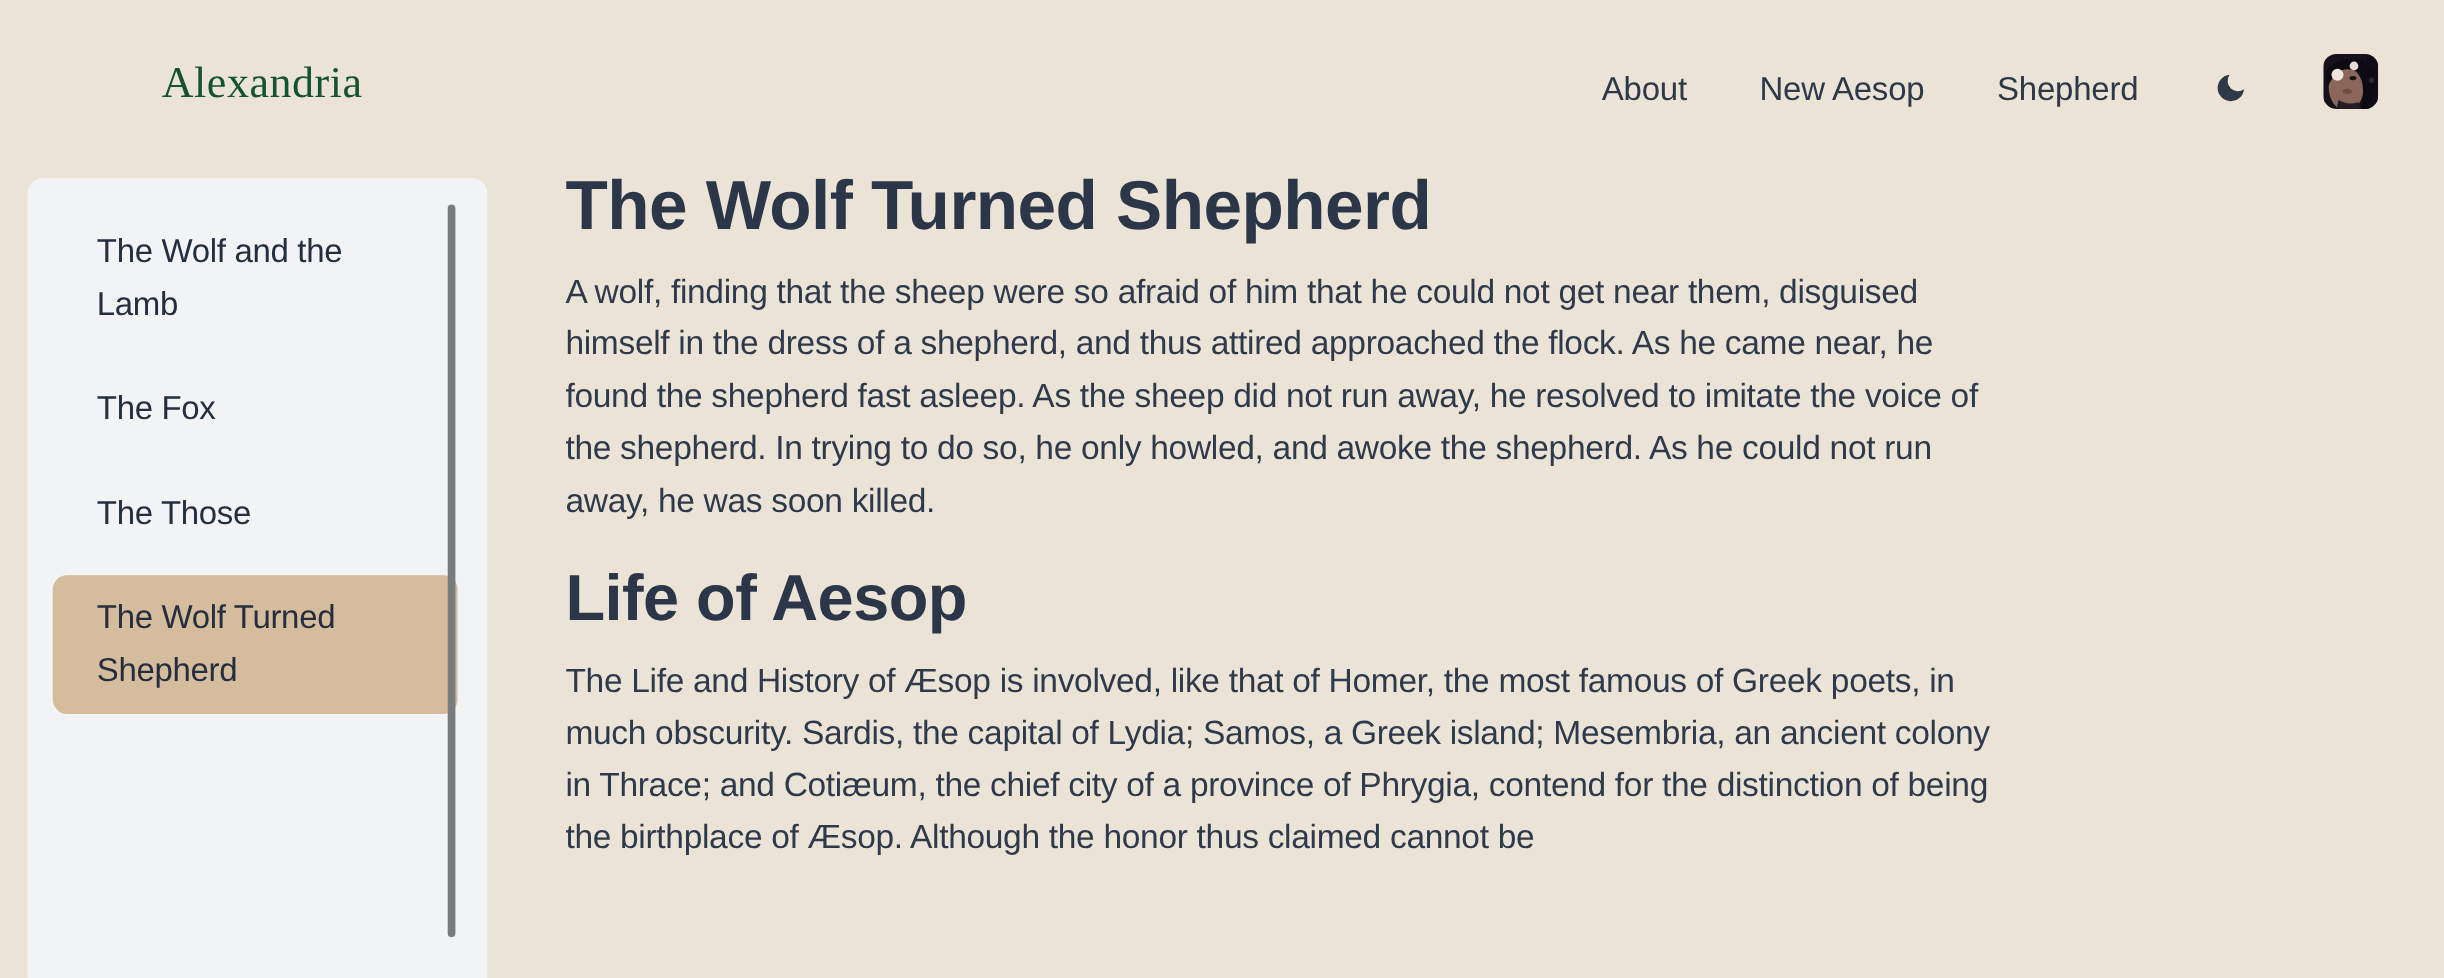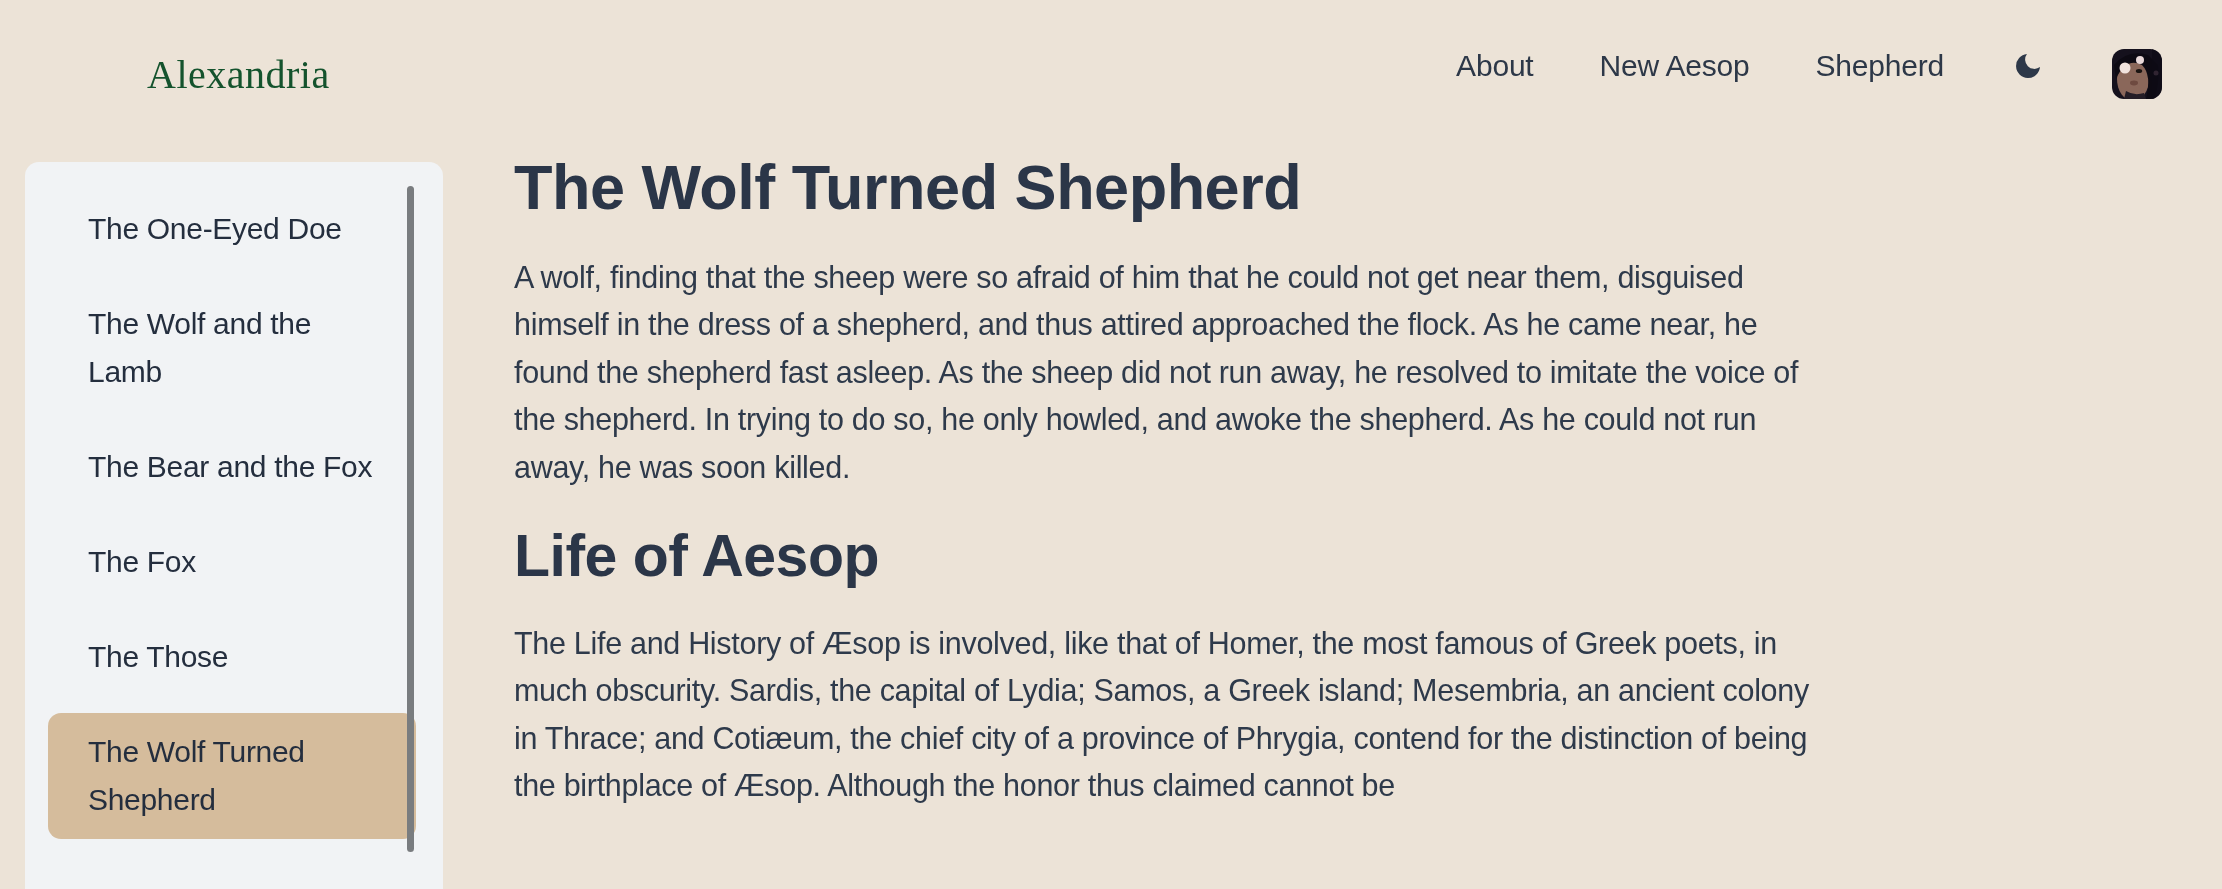--- a/index.html
+++ b/index.html
@@ -20,21 +20,21 @@
     padding: 0 60px 0 147px;
   }
   .logo {
     font-family: "Liberation Serif", "DejaVu Serif", serif;
     font-size: 40px;
     color: #14532d;
     letter-spacing: 0.5px;
     text-decoration: none;
     cursor: pointer;
   }
-  nav { display: flex; align-items: flex-start; gap: 66px; }
+  nav { display: flex; align-items: flex-end; gap: 66px; }
   nav a {
     font-size: 30px; color: #2d3848; text-decoration: none; cursor: pointer;
     letter-spacing: -0.2px;
   }
   .theme-toggle {
     background: none; border: none; padding: 0; margin: 0; cursor: pointer;
     width: 36px; height: 36px; display: flex; align-items: center; justify-content: center;
   }
   .theme-toggle svg { width: 32px; height: 32px; fill: #2d3848; }
   .avatar {
@@ -73,21 +73,21 @@
     margin: 150px 0 0 0;
     font-size: 63px; line-height: 1.2; font-weight: 700;
     color: #2b3648; letter-spacing: -0.5px;
   }
   main h2 {
     margin: 30px 0 0 0;
     font-size: 59px; line-height: 1.2; font-weight: 700;
     color: #2b3648; letter-spacing: -0.5px;
   }
   main p {
-    margin: 28px 0 0 0;
+    margin: 16px 0 0 0;
     font-size: 30.5px; line-height: 47.5px; letter-spacing: -0.3px;
     color: #2e3a4b;
   }
   main p.moral { margin-top: 20px; }
 </style>
 </head>
 <body>
 
 <header>
   <a class="logo">Alexandria</a>
@@ -114,23 +114,21 @@
         <circle cx="28" cy="11" r="4" fill="#e9d9d9"></circle>
         <circle cx="44" cy="24" r="2.5" fill="#b98ca0" opacity="0.8"></circle>
         <rect x="40" width="10" height="50" fill="#0e0b15" opacity="0.75"></rect>
       </svg>
     </a>
   </nav>
 </header>
 
 <aside>
   <ul>
-    <li>The One-Eyed Doe</li>
     <li>The Wolf and the Lamb</li>
-    <li>The Bear and the Fox</li>
     <li>The Fox</li>
     <li>The Those</li>
     <li class="selected">The Wolf Turned Shepherd</li>
   </ul>
   <div class="scrollbar-thumb"></div>
 </aside>
 
 <main>
   <h1>The Wolf Turned Shepherd</h1>
   <p>A wolf, finding that the sheep were so afraid of him that he could not get near them, disguised himself in the dress of a shepherd, and thus attired approached the flock. As he came near, he found the shepherd fast asleep. As the sheep did not run away, he resolved to imitate the voice of the shepherd. In trying to do so, he only howled, and awoke the shepherd. As he could not run away, he was soon killed.</p>

